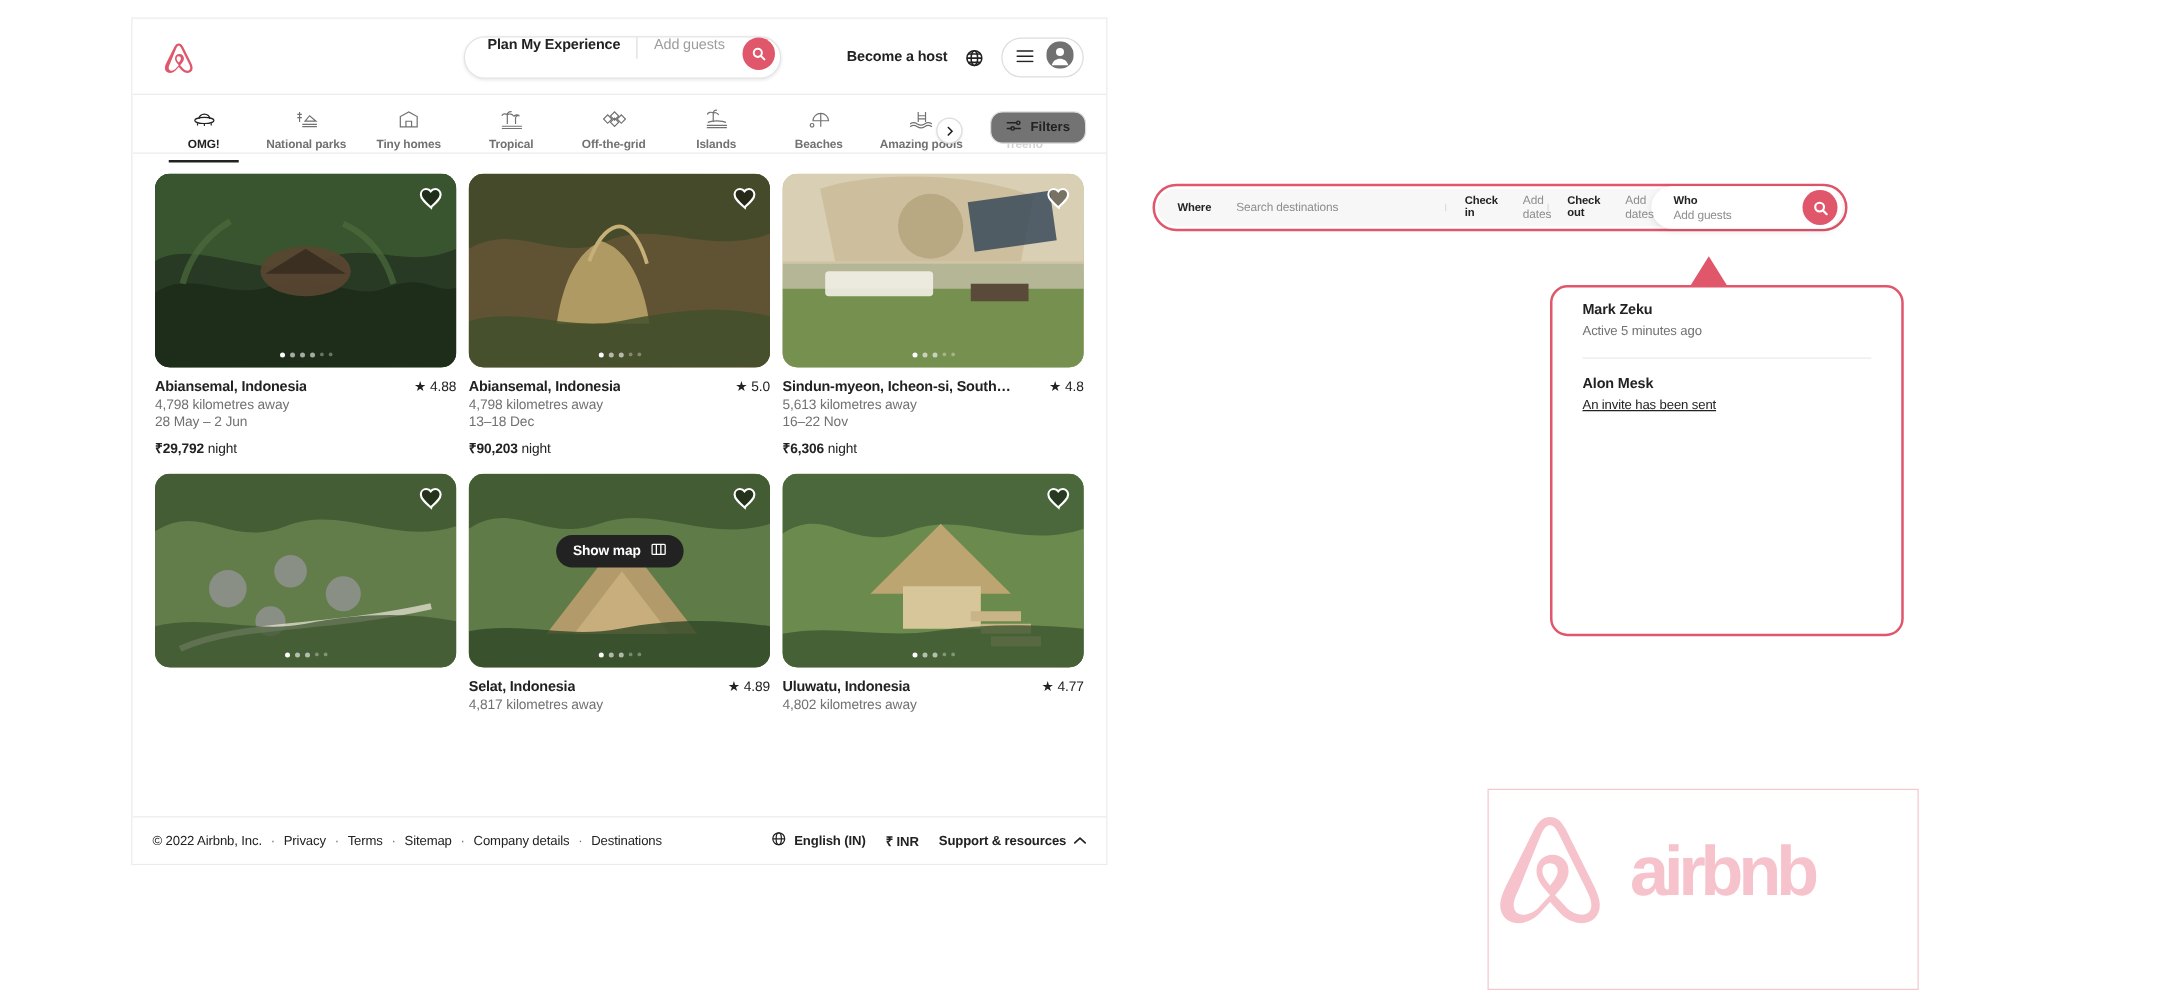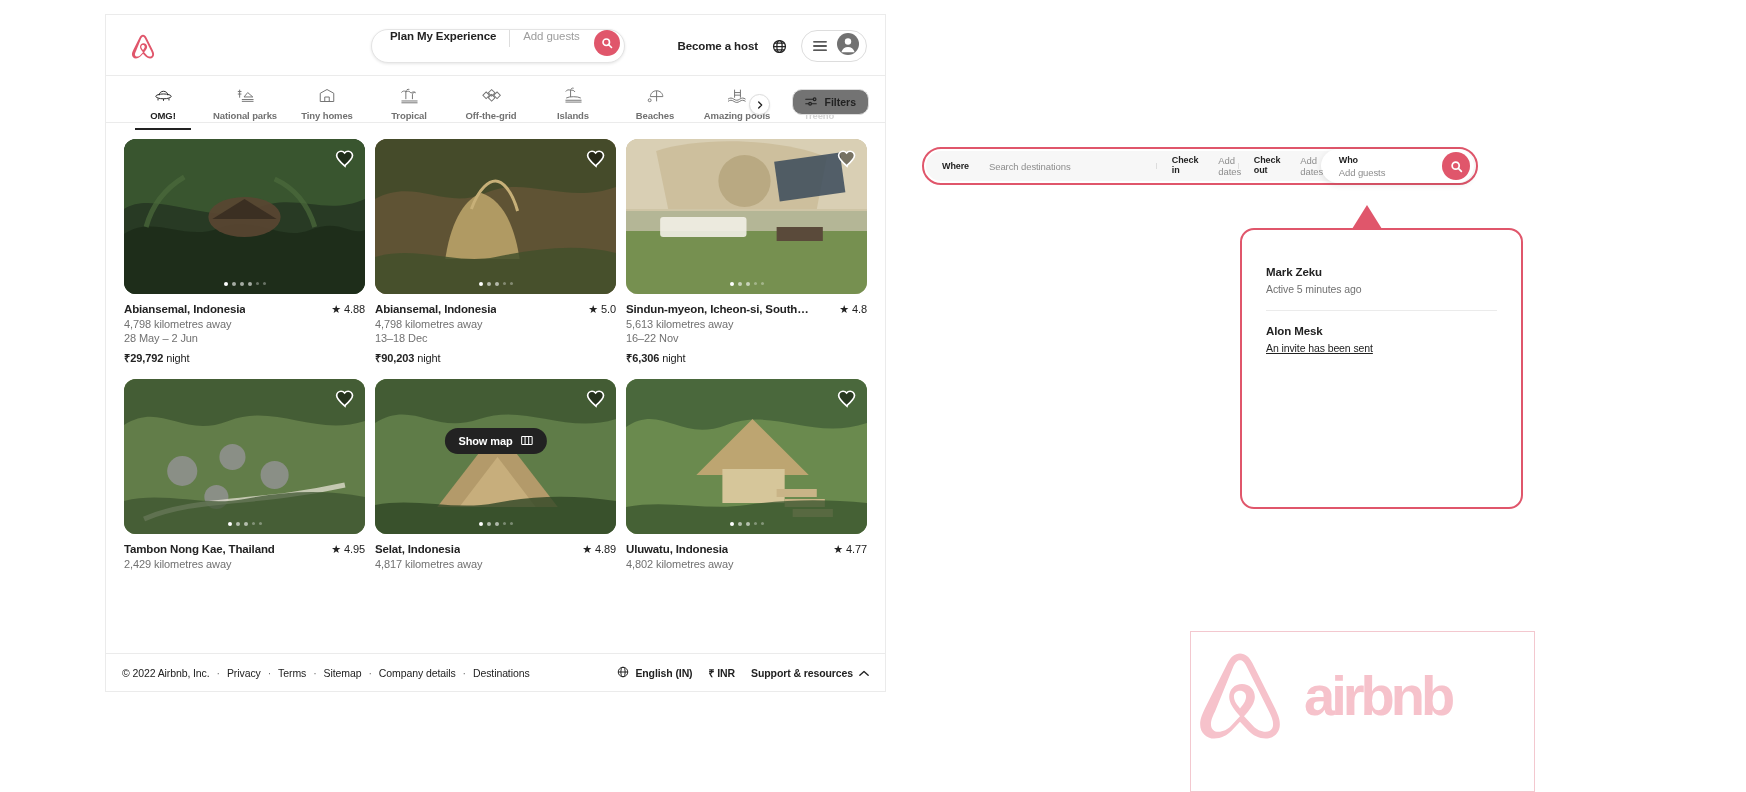--- a/index.html
+++ b/index.html
@@ -179,21 +179,21 @@
     border: 2px solid #e0566b; border-radius: 14px;
     background: #ffffff;
   }
   .pointer {
     position: absolute; left: 1352px; top: 205px;
     width: 0; height: 0;
     border-left: 15px solid transparent;
     border-right: 15px solid transparent;
     border-bottom: 24px solid #e0566b;
   }
-  .plist { padding: 36px 24px 0 24px; }
+  .plist { padding: 12px 24px 0 24px; }
   .pitem { padding-bottom: 15px; }
   .pitem + .pitem { border-top: 1px solid #ebebeb; padding-top: 14px; }
   .pname { font-size: 11.5px; font-weight: 700; color: #222222; letter-spacing: -0.1px; }
   .pstat { font-size: 10.5px; color: #717171; margin-top: 5px; letter-spacing: -0.1px; }
   .pstat.link { color: #222222; text-decoration: underline; }
 
   
   .brandbox {
     position: absolute; left: 1190px; top: 631px;
     width: 345px; height: 161px;
@@ -495,27 +495,20 @@
               <path d="M12 20.7l-1.4-1.3C5.4 14.8 2 11.7 2 7.9 2 5 4.3 2.7 7.2 2.7c1.7 0 3.3.8 4.3 2.1 1-1.3 2.6-2.1 4.3-2.1C18.7 2.7 21 5 21 7.9c0 3.8-3.4 6.9-8.6 11.5z"></path>
             </svg>
           </span>
           <span class="dots">
             <i class="dot on"></i>
               <i class="dot"></i>
               <i class="dot"></i>
               <i class="dot sm"></i>
               <i class="dot sm"></i>
           </span>
-        </div>
-        <div class="meta">
-          <div class="row1">
-            <span class="ttl">Tambon Nong Kae, Thailand</span>
-            <span class="rate">★&nbsp;<span>4.95</span></span>
-          </div>
-          <div class="sub">2,429 kilometres away</div>
         </div>
       </div>
 
       <div class="card">
         <div class="photo" style="background:linear-gradient(170deg,#8fae72 0%,#5d7a46 45%,#37502c 100%);">
           <svg width="100%" height="100%" viewBox="0 0 240 155" preserveAspectRatio="none" style="position:absolute;inset:0;">
             <rect width="240" height="155" fill="#5f7c48"></rect>
             <path d="M0 0h240v40C190 56 150 24 104 40S38 20 0 44z" fill="#3e5731" opacity=".85"></path>
             <path d="M62 128L122 50l60 78z" fill="#b39a6a"></path>
             <path d="M84 128l38-50 38 50z" fill="#c7ae7c"></path>

